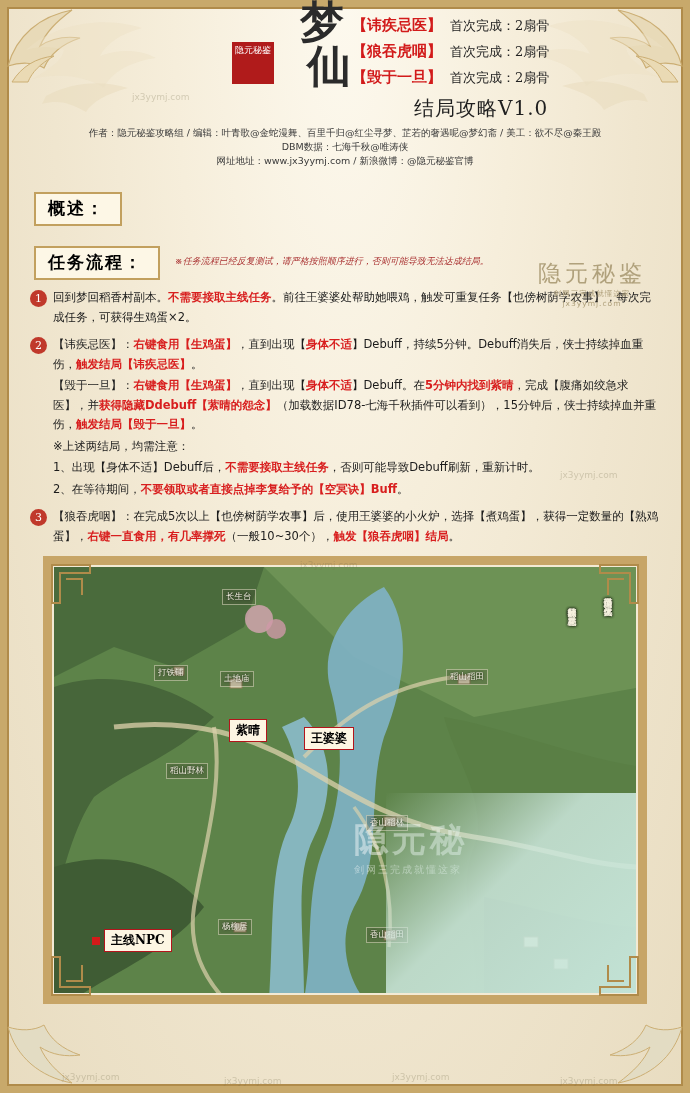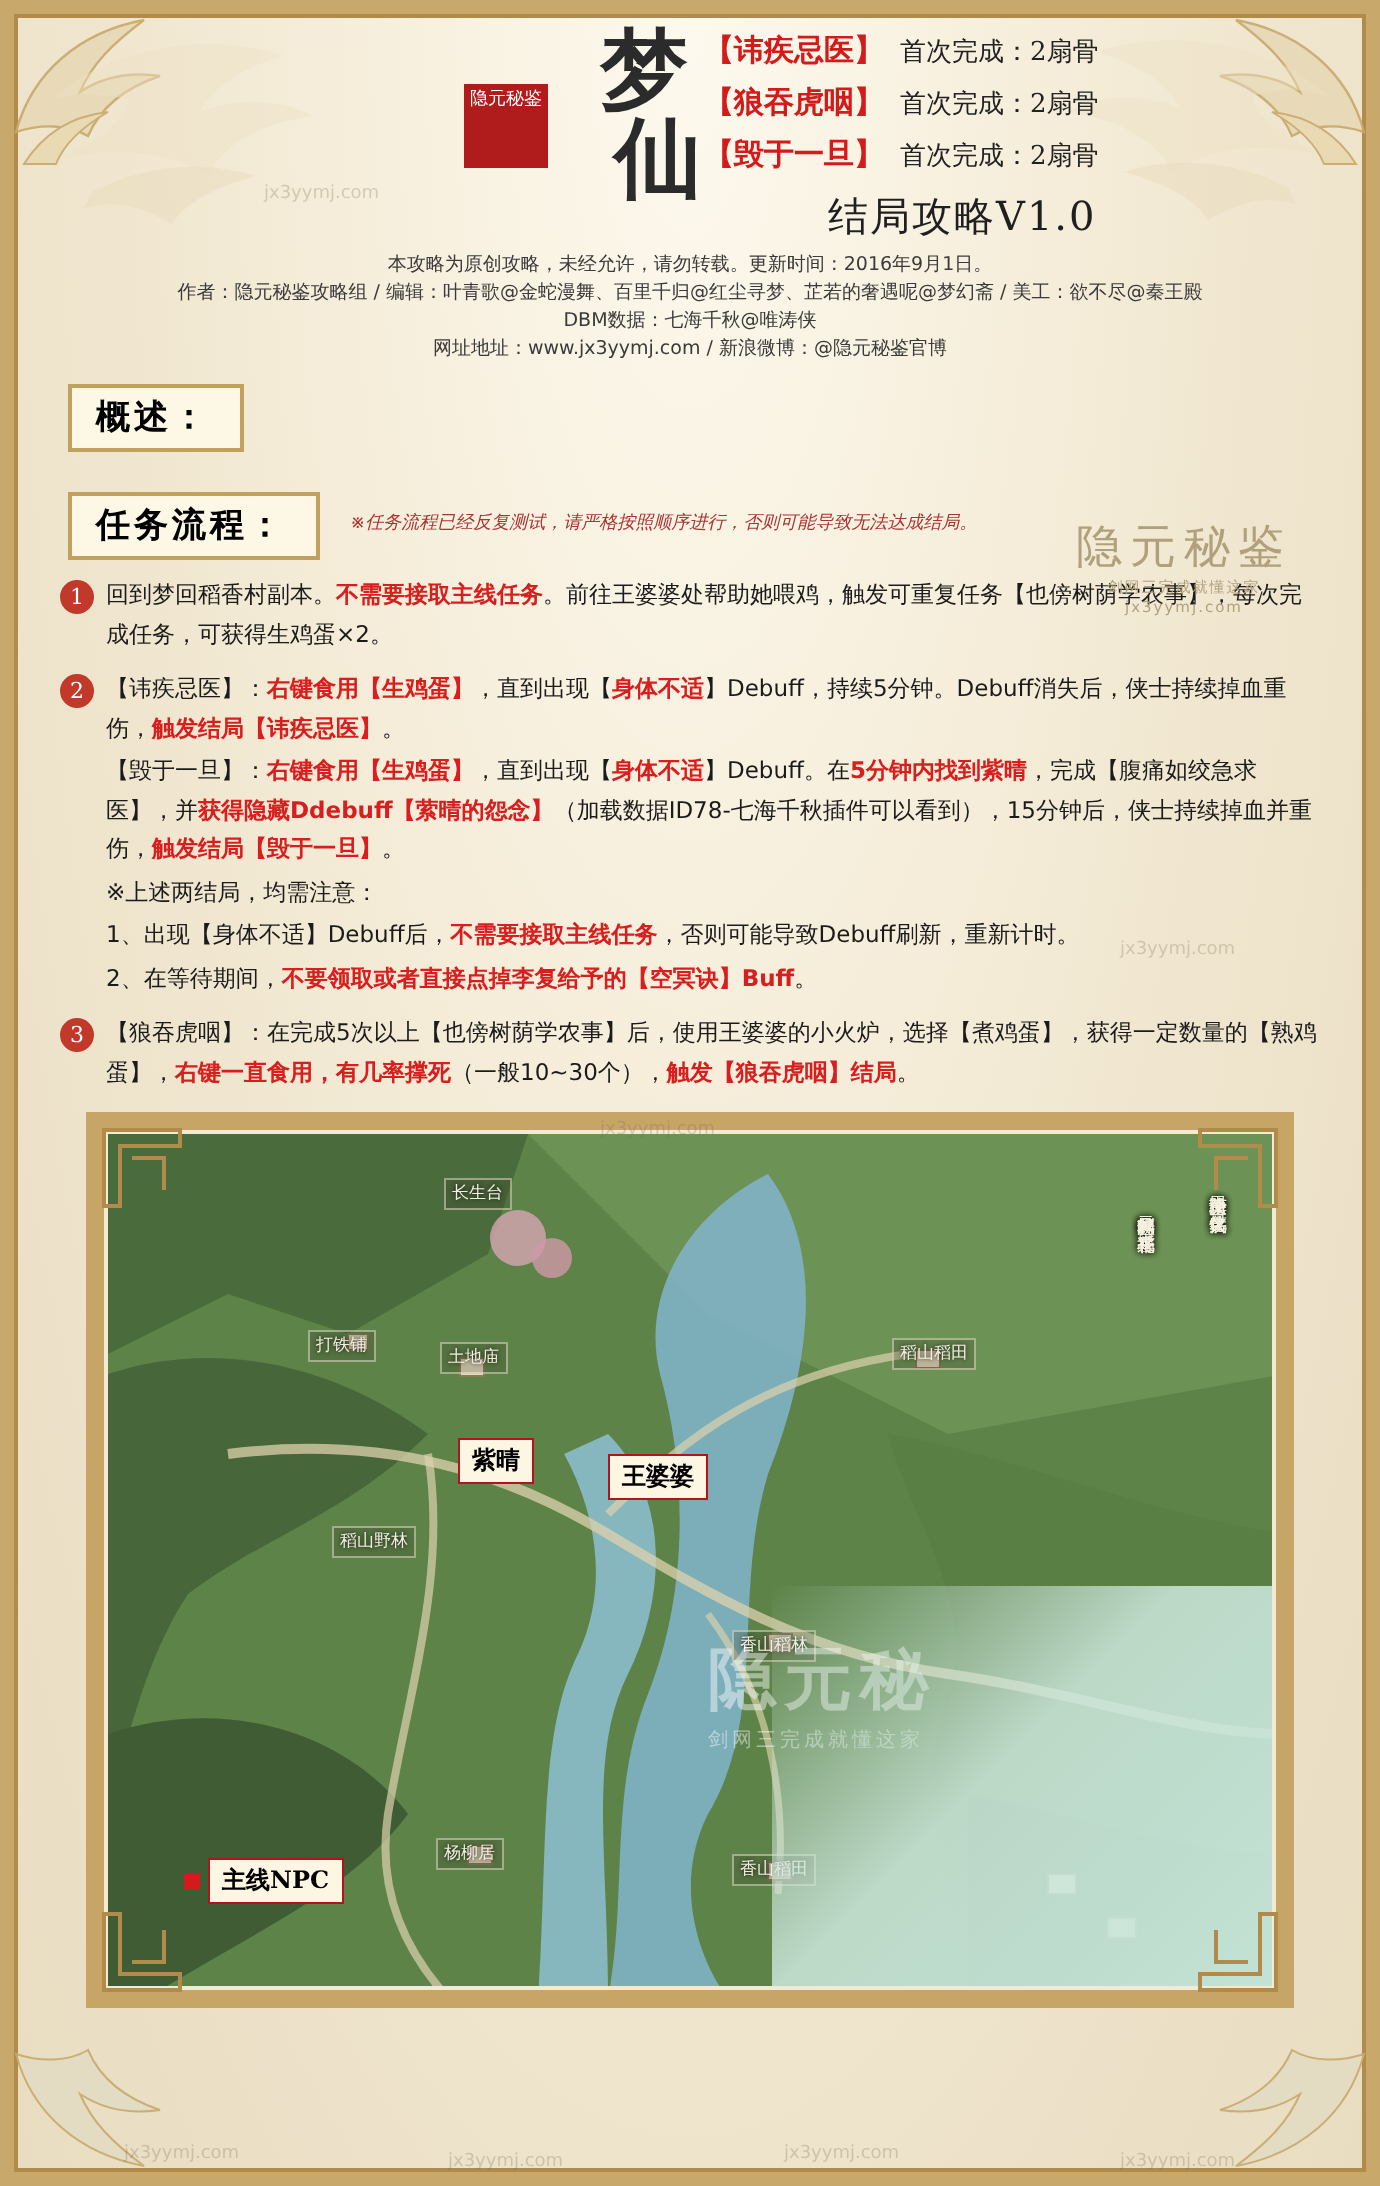--- a/index.html
+++ b/index.html
@@ -62,21 +62,21 @@
     line-height: 10px;
     letter-spacing: 0px;
     text-align: center;
     padding: 3px 2px;
     box-sizing: border-box;
     font-family: "DejaVu Serif", "Liberation Serif", serif;
   }
   .logo {
     position: absolute;
     left: 280px;
-    top: 14px;
+    top: 0;
     width: 86px;
     text-align: center;
     font-family: "DejaVu Serif", "Liberation Serif", serif;
     color: #2b2b2b;
     font-size: 44px;
     font-weight: bold;
     line-height: 44px;
     letter-spacing: 2px;
   }
   .logo .c2 { margin-left: 14px; }
@@ -369,21 +369,20 @@
         <span class="hl-text">首次完成：2扇骨</span>
       </div>
       <div class="hl-row">
         <span class="hl-name">【毁于一旦】</span>
         <span class="hl-text">首次完成：2扇骨</span>
       </div>
       <div class="hl-title">结局攻略V1.0</div>
     </div>
 
     <div class="credits">
-      <div class="line">本攻略为原创攻略，未经允许，请勿转载。更新时间：2016年9月1日。</div>
       <div class="line">作者：隐元秘鉴攻略组 / 编辑：叶青歌@金蛇漫舞、百里千归@红尘寻梦、芷若的奢遇呢@梦幻斋 / 美工：欲不尽@秦王殿</div>
       <div class="line">DBM数据：七海千秋@唯涛侠</div>
       <div class="line">网址地址：www.jx3yymj.com / 新浪微博：@隐元秘鉴官博</div>
     </div>
   </div>
 
   
   <div class="sec-label">概述：</div>
 
   

